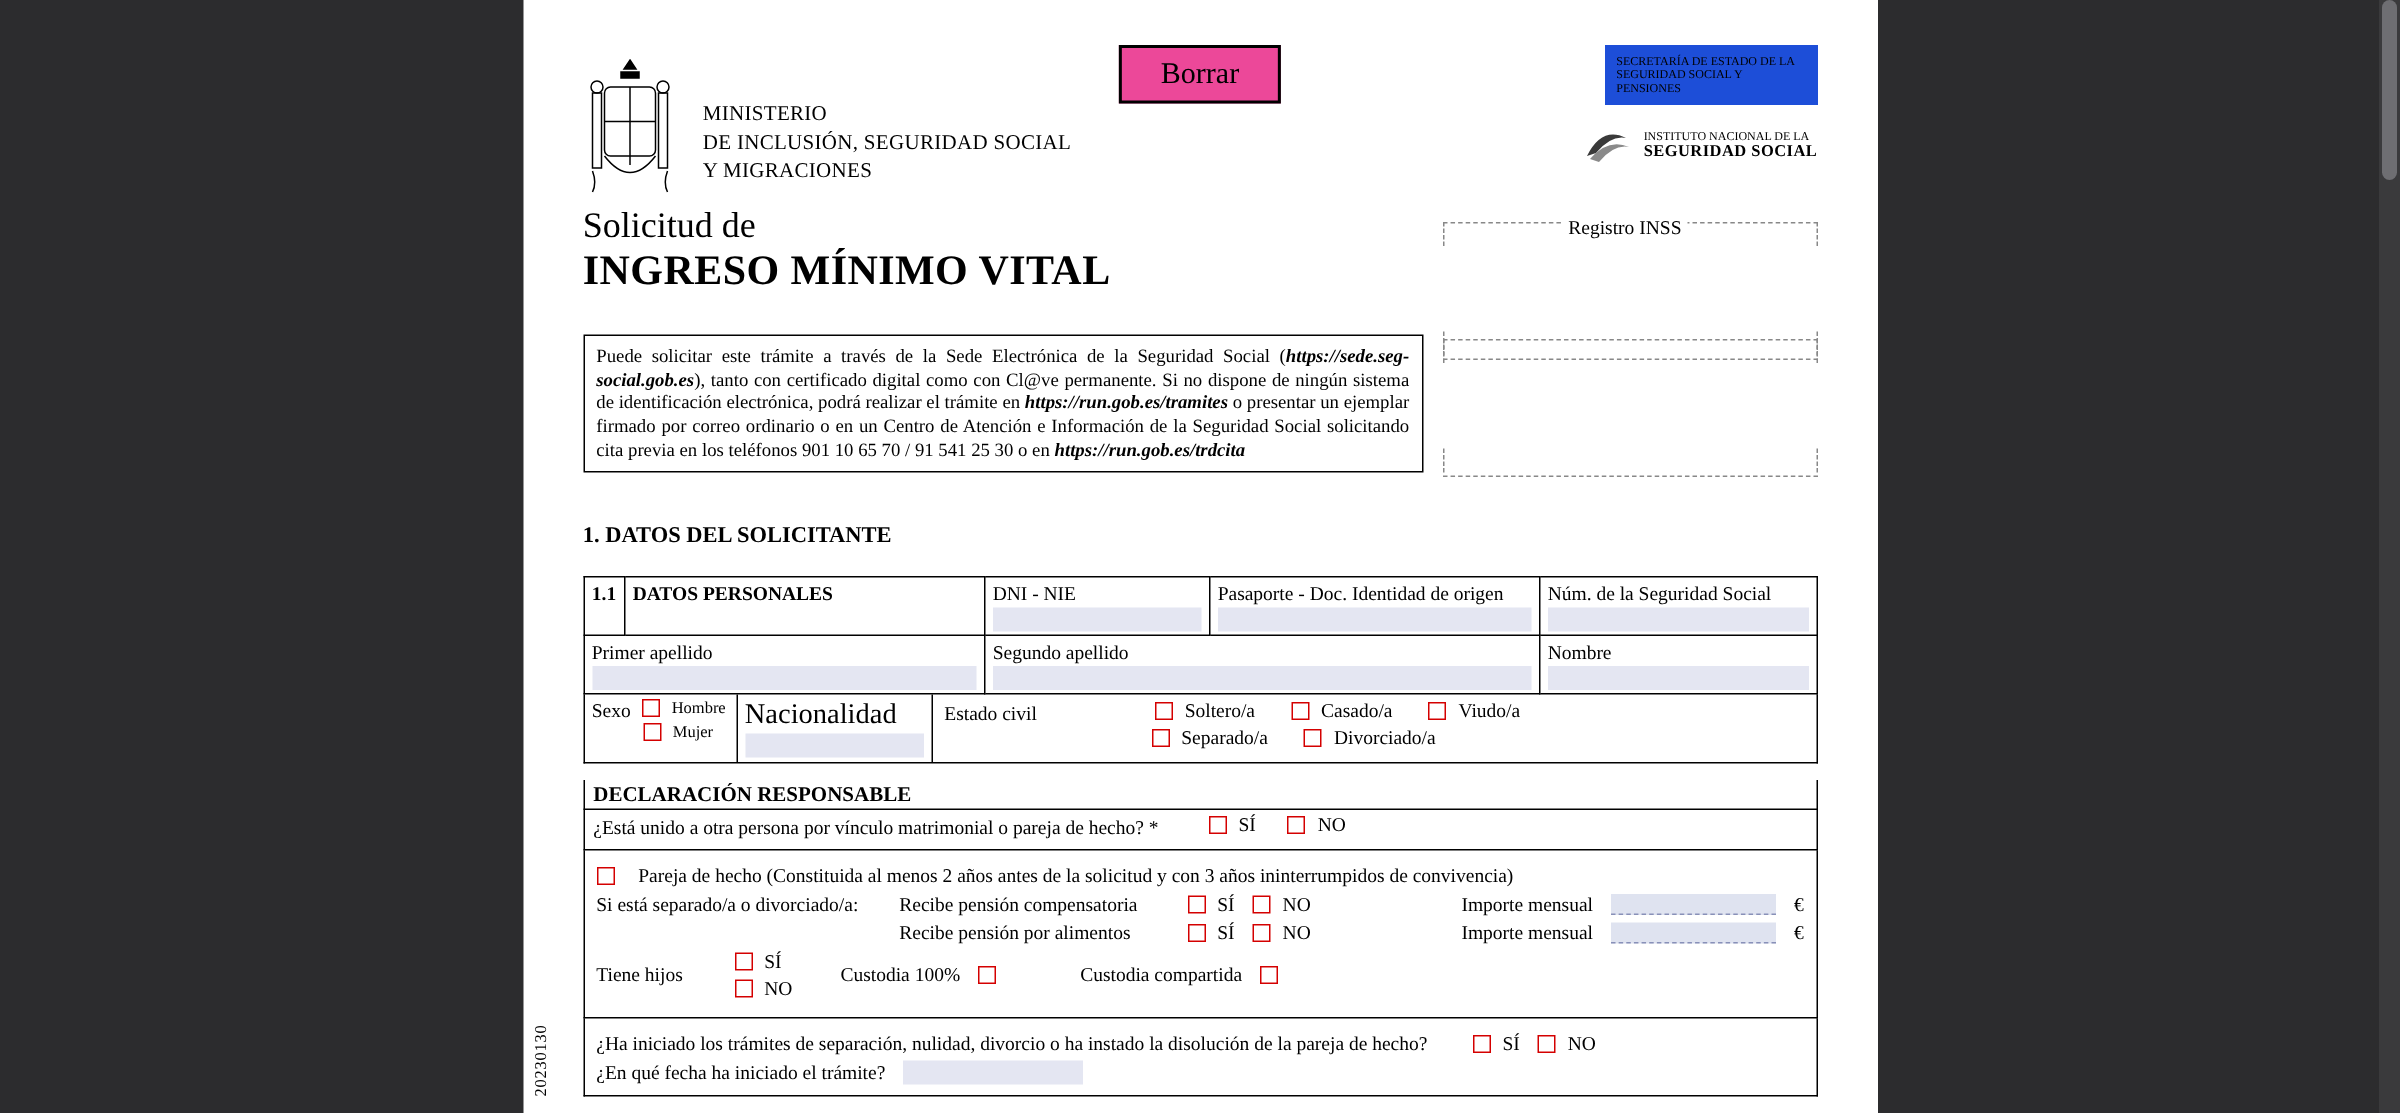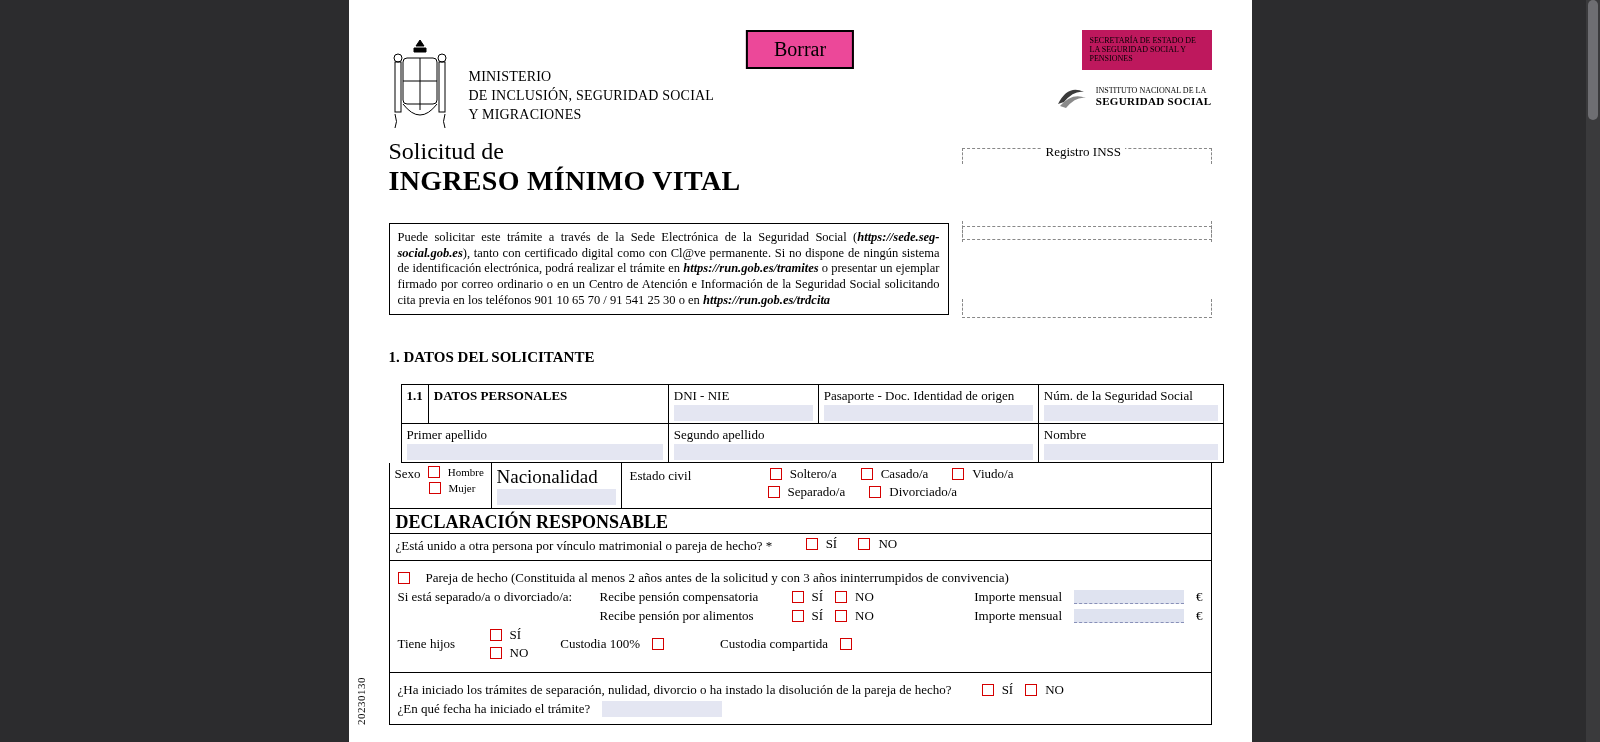--- a/index.html
+++ b/index.html
@@ -9,21 +9,21 @@
   .scrollbar-track { position:absolute; right:0; top:0; width:14px; height:100%; background:#3a3a3c; }
   .scrollbar-thumb { position:absolute; right:2px; top:0; width:10px; height:120px; background:#6e6e72; border-radius:5px; }
   .page-wrap { position:relative; width:903px; margin:0 auto; background:#fff; min-height:742px; padding:30px 40px 20px 40px; }
 
   .borrar-btn { position:absolute; top:30px; left:50%; transform:translateX(-50%); background:#ec4899; border:2px solid #000; padding:6px 26px; font-size:20px; font-family:"Times New Roman", Times, serif; cursor:pointer; }
 
   .header-row { display:flex; align-items:flex-start; gap:18px; margin-top:8px; }
   .coat-svg { width:62px; height:92px; flex:0 0 auto; }
   .min-text { font-family:"Times New Roman", Times, serif; font-size:14px; line-height:1.35; margin-top:30px; letter-spacing:.2px; }
 
-  .sec-box { position:absolute; right:40px; top:30px; width:130px; background:#be185d; padding:6px 8px; font-size:8px; line-height:1.15; text-align:left; }
+  .sec-box { position:absolute; right:40px; top:30px; width:142px; background:#1d4ed8; padding:6px 8px; font-size:8px; line-height:1.15; text-align:left; }
   .inss-logo { position:absolute; right:40px; top:82px; display:flex; align-items:center; gap:8px; }
   .inss-logo .ss-text { font-size:8px; line-height:1.1; }
   .inss-logo .ss-text b { font-size:11px; display:block; letter-spacing:.3px; }
 
   .title-block { margin-top:8px; }
   .title-small { font-size:24px; font-weight:normal; }
   .title-big { font-size:28px; font-weight:bold; letter-spacing:.3px; }
 
   .registro-box { position:absolute; right:40px; top:148px; width:250px; display:flex; flex-direction:column; }
   .dotted { border:1.5px dashed #888; border-left:none; border-right:none; height:18px; position:relative; }
@@ -34,31 +34,31 @@
   .dotted.bot{ border-top:none; }
   .registro-label { position:absolute; top:-4px; left:80px; font-size:13px; background:#fff; padding:0 4px; }
 
   .info-box { margin-top:26px; border:1px solid #000; width:560px; padding:6px 8px; font-size:12.5px; line-height:1.25; text-align:justify; }
   .info-box b.url { font-style:italic; font-weight:bold; }
 
   .sec-reg2 { position:absolute; right:40px; top:226px; width:250px; }
 
   .section-h { font-weight:bold; font-size:15px; margin-top:34px; margin-bottom:18px; }
 
-  table.form { border-collapse:collapse; width:100%; font-size:13px;margin-left:12px; }
+  table.form { border-collapse:collapse; width:100%; font-size:13px; }
   table.form td { border:1px solid #000; padding:3px 5px 2px 5px; vertical-align:top; }
   .lbl { font-weight:normal; }
   .subhead { font-weight:bold; }
   .num-cell { width:26px; text-align:left; font-weight:bold; }
   .fill { background:#e4e6f2; height:16px; margin-top:1px; }
   .fill-sm { background:#e4e6f2; display:inline-block; vertical-align:middle; }
 
   .cb { display:inline-block; width:12px; height:12px; border:1.5px solid #d40000; vertical-align:middle; margin-right:4px; }
   .cb-wrap { display:inline-flex; align-items:center; gap:4px; font-size:13px; }
-  .declar { font-weight:bold; border:1px solid #000; border-top:0; padding:3px 6px 0 6px; font-size:18px; }
+  .declar { font-weight:bold; border:1px solid #000; border-top:0; padding:3px 6px 0 6px; font-size:14px;margin-top:11px; }
   .declar2 { border:1px solid #000; border-top:0; padding:2px 6px 6px 6px; font-size:13px; }
 
   .block3 { border:1px solid #000; border-top:0; padding:6px 8px 8px 8px; font-size:13px; }
   .line { display:flex; align-items:center; gap:12px; margin:3px 0; flex-wrap:wrap; }
   .importe-fill { width:110px; height:14px; background:#dfe3f0; display:inline-block; border-bottom:1.5px dashed #8890b8; }
 
   .sidecode { position:absolute; left:18px; bottom:20px; transform:rotate(-90deg); transform-origin:left bottom; font-size:11px; letter-spacing:.5px; }
 
   .block4 { border:1px solid #000; border-top:0; padding:6px 8px 4px 8px; font-size:13px; }
 

